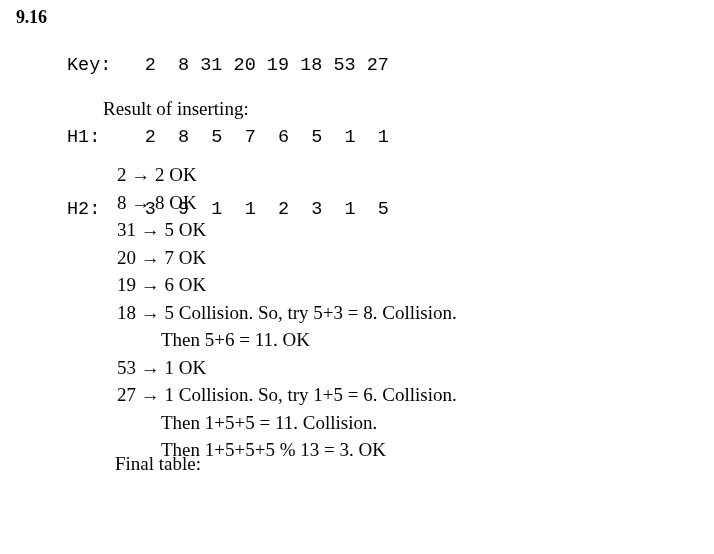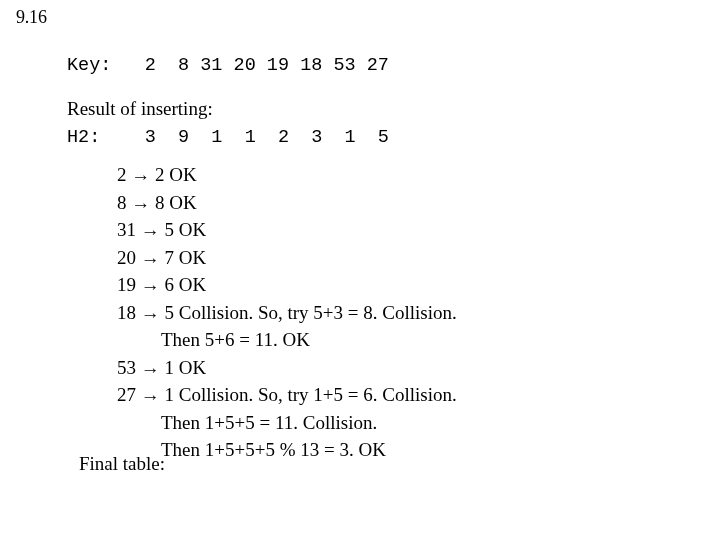--- a/index.html
+++ b/index.html
@@ -22,41 +22,42 @@
   .abs {
     position: absolute;
     white-space: pre;
     line-height: 1;
   }
 
   
   .prob-num {
     left: 16px;
     top: 8px;
-    font-weight: normal;
+    font-weight: bold;
     font-size: 18px;
     letter-spacing: -0.2px;
   }
 
   
   .mono-block {
     position: absolute;
     left: 67px;
     top: 6px;
     font-family: "Liberation Mono", "DejaVu Sans Mono", monospace;
     font-size: 18.5px;
     line-height: 24px;
     white-space: pre;
   }
   .mono-row { white-space: pre; font-family: Liberation Mono, monospace; }
 
   
   .prose {
     font-family: "Liberation Serif", "DejaVu Serif", serif;
     font-size: 19px;
+    margin-left: 36px;
   }
   .lbl-result { left: 67px; top: 99px; }
   .lbl-final  { left: 79px; top: 454px; }
 
   
   .trace {
     position: absolute;
     left: 117px;
     top: 136px;
     font-family: "Liberation Serif", "DejaVu Serif", serif;
@@ -82,20 +83,21 @@
   }
   .ft-row { white-space: pre; }
 </style>
 </head>
 <body>
 
 <div class="abs prob-num">9.16</div>
 
 <div class="mono-block">
   <div class="mono-row">Key:   2  8 31 20 19 18 53 27</div>
+  <div class="mono-row">H1:    2  8  5  7  6  5  1  1</div>
   <div class="mono-row">H2:    3  9  1  1  2  3  1  5</div>
 </div>
 
 <div class="abs prose lbl-result">Result of inserting:</div>
 
 <div class="trace"><div class="trace-line">2 → 2 OK</div><div class="trace-line">8 → 8 OK</div><div class="trace-line">31 → 5 OK</div><div class="trace-line">20 → 7 OK</div><div class="trace-line">19 → 6 OK</div><div class="trace-line">18 → 5 Collision. So, try 5+3 = 8. Collision.</div><div class="trace-line cont">Then 5+6 = 11. OK</div><div class="trace-line">53 → 1 OK</div><div class="trace-line">27 → 1 Collision. So, try 1+5 = 6. Collision.</div><div class="trace-line cont">Then 1+5+5 = 11. Collision.</div><div class="trace-line cont">Then 1+5+5+5 % 13 = 3. OK</div></div>
 
 <div class="abs prose lbl-final">Final table:</div>
 
 <div class="final-table">

